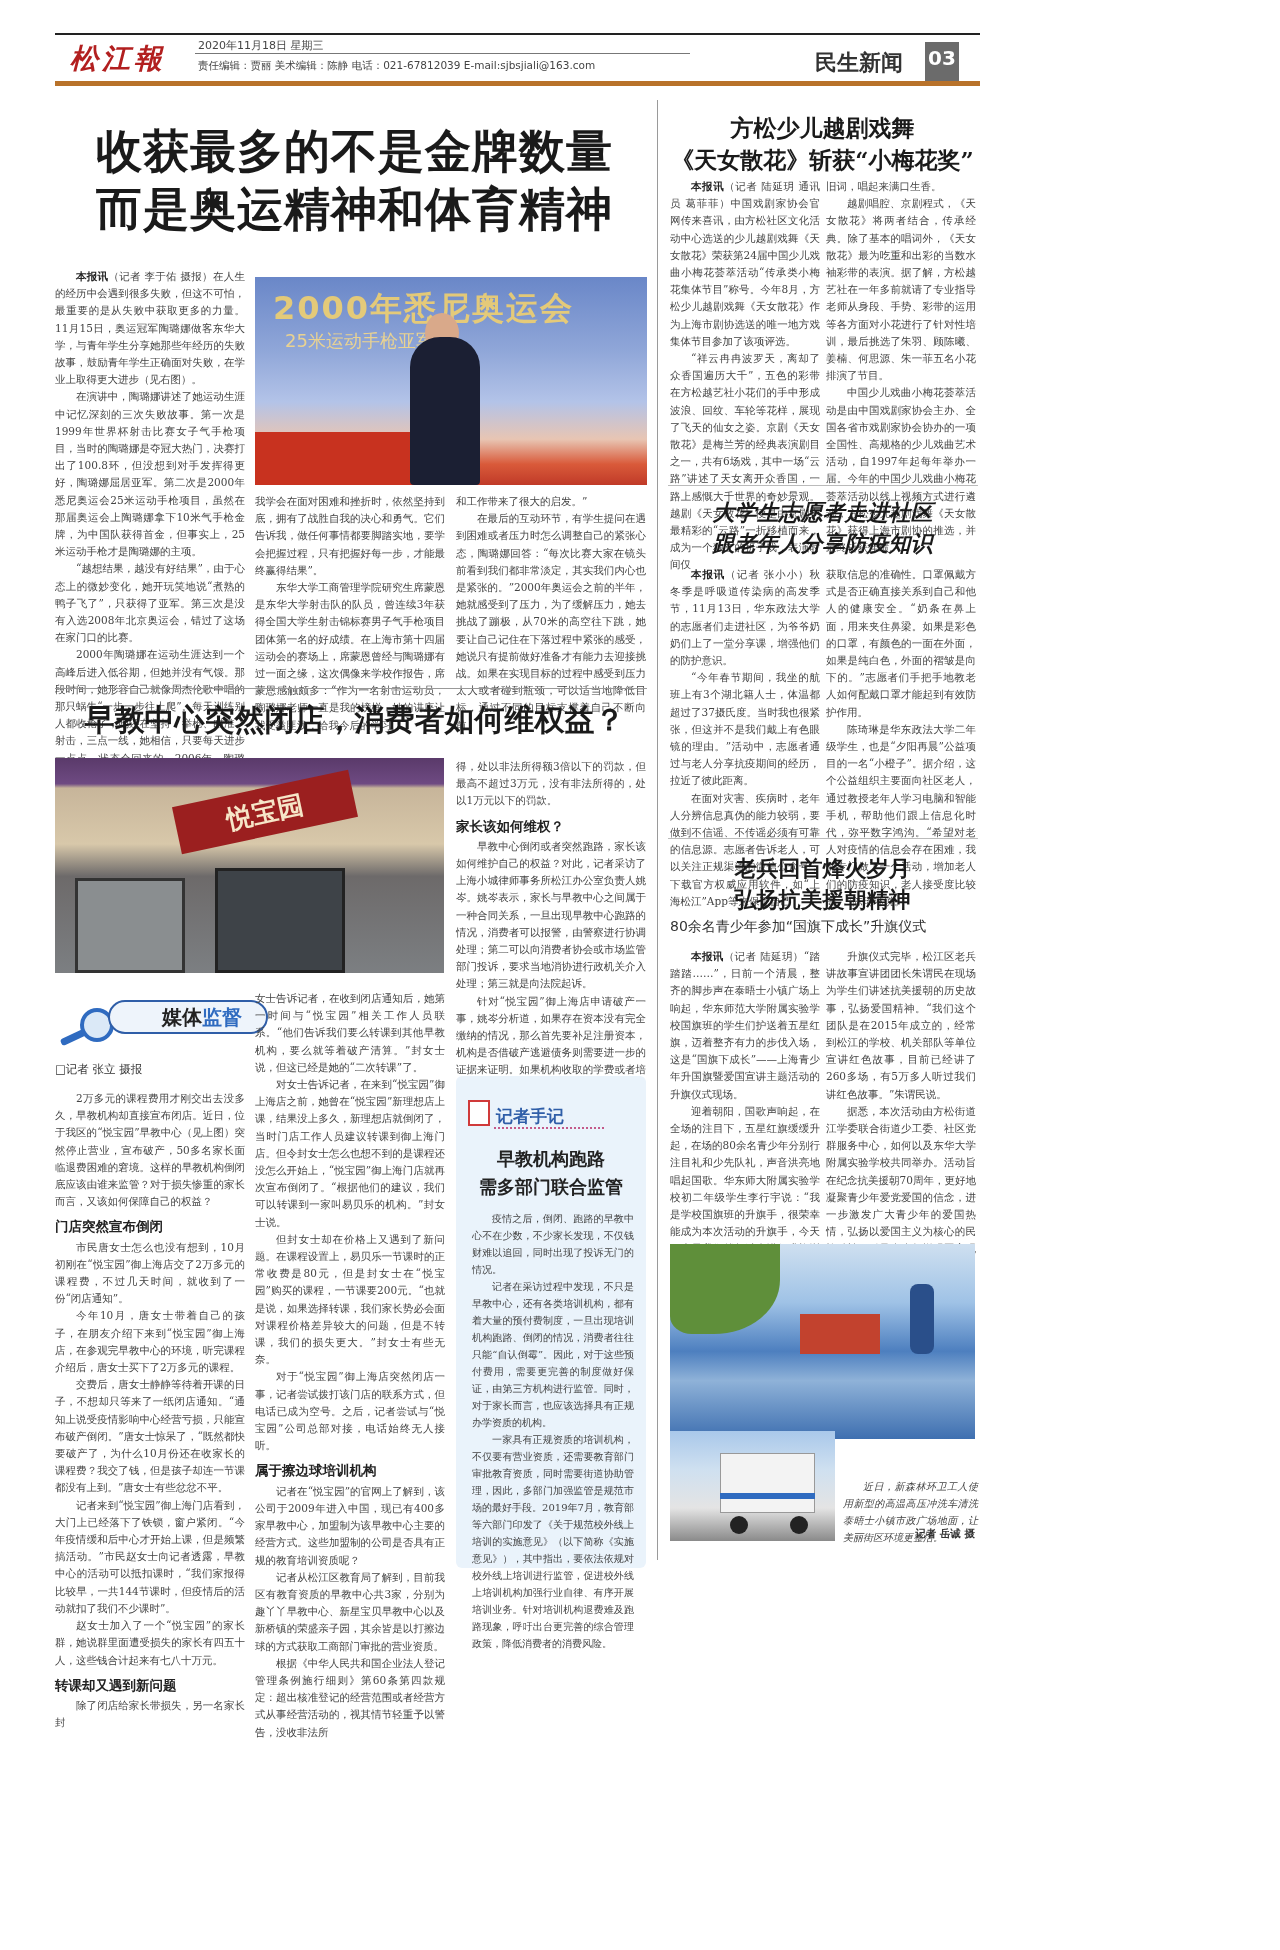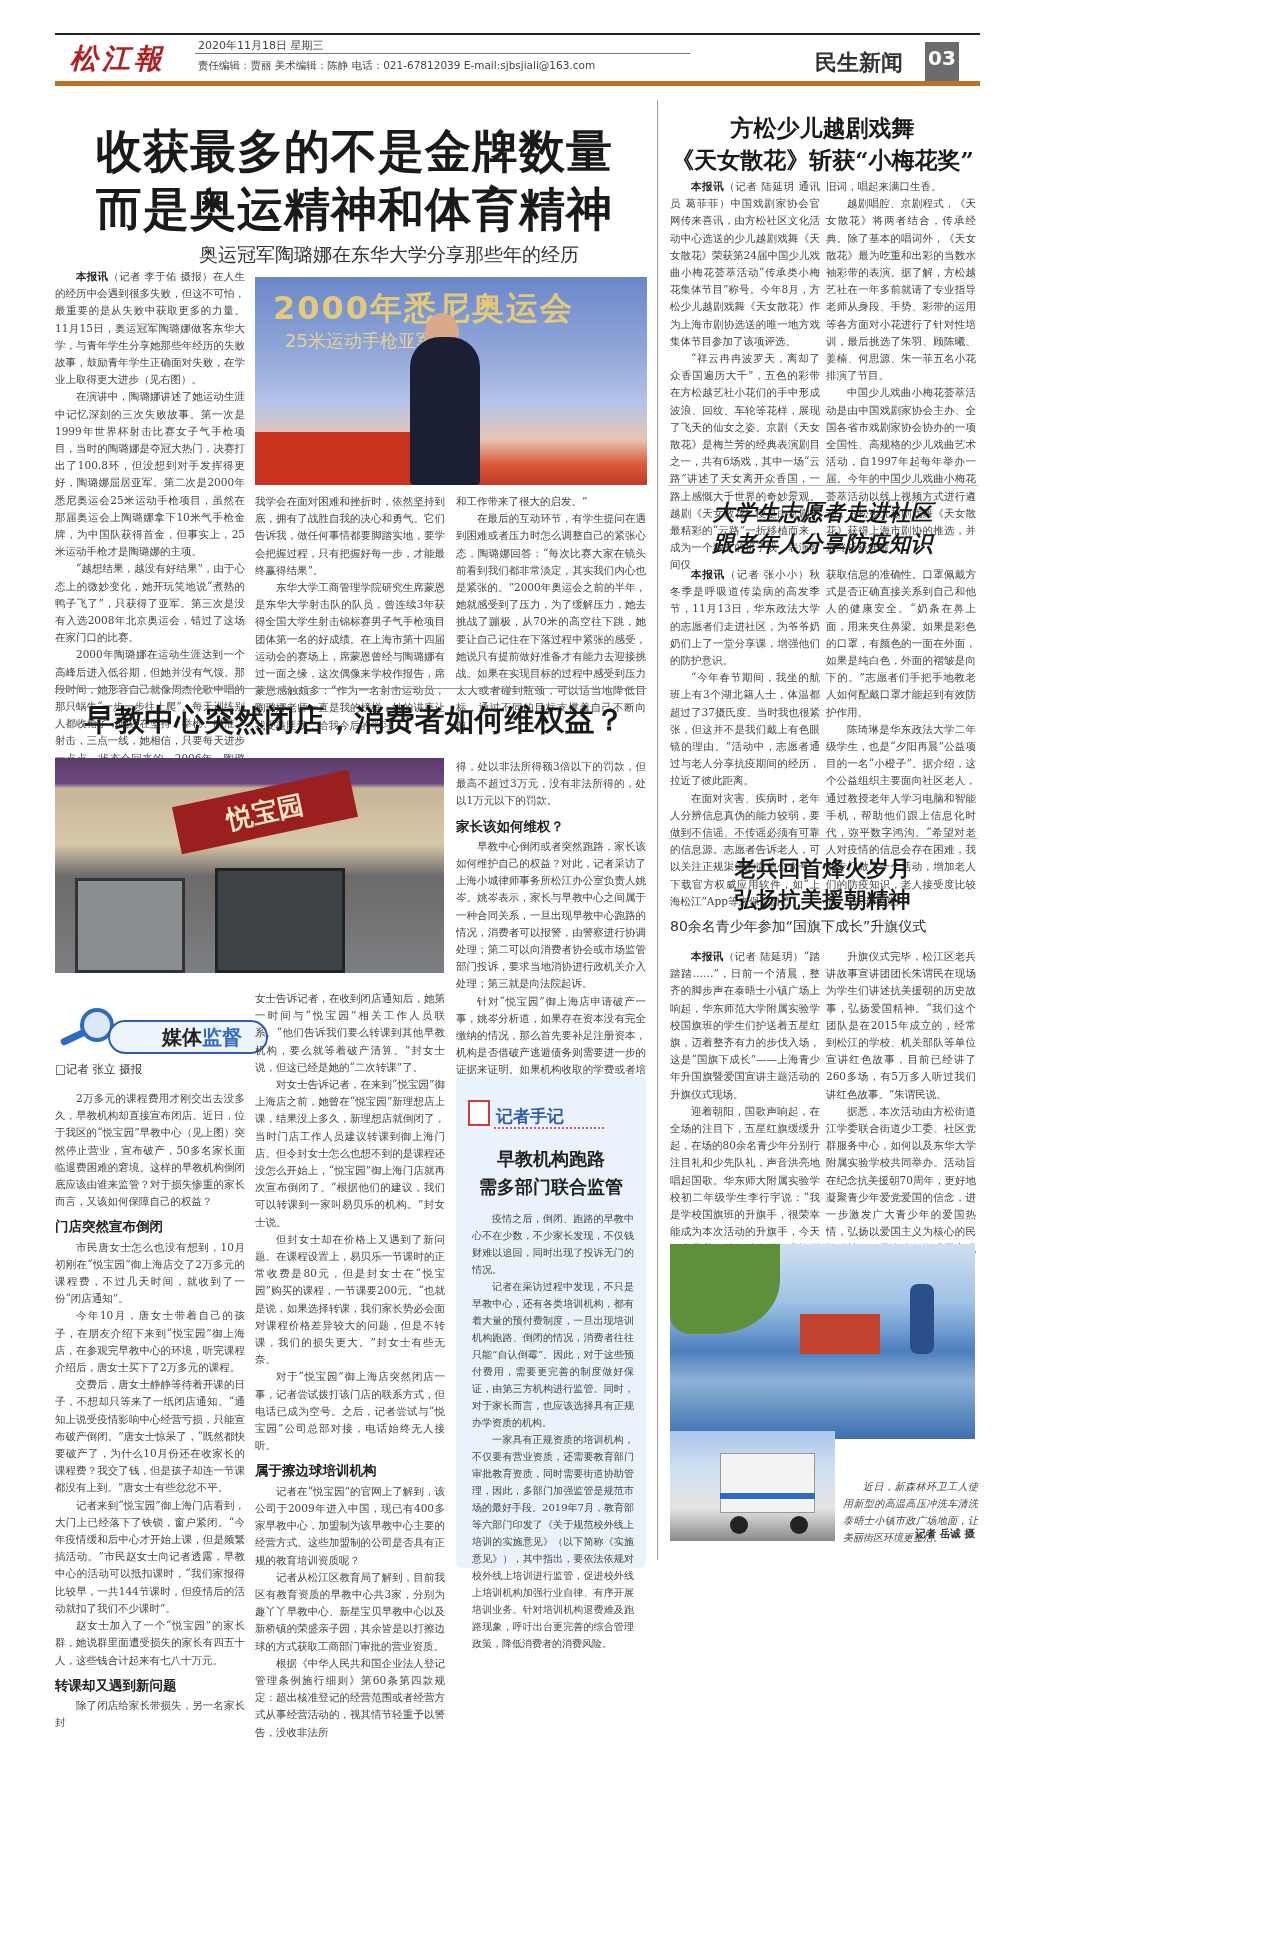--- a/index.html
+++ b/index.html
@@ -43,21 +43,21 @@
   .h-right2 { left: 670px; top: 497px; width: 305px; font-family: "DejaVu Serif", serif; font-weight: bold; font-size: 22px; line-height: 31px; color: #1a1a1a; text-align: center; font-style: italic; }
 
   
   .h-early { left: 62px; top: 700px; width: 585px; font-family: "DejaVu Sans", sans-serif; font-weight: bold; font-size: 30px; color: #1a1a1a; text-align: center; }
   .photo-store { left: 55px; top: 758px; width: 389px; height: 215px; background: linear-gradient(180deg,#5a3a6a 0%,#6e4a82 12%,#c7b59a 14%,#d8c8aa 40%,#6d6a6a 55%,#7c7f82 100%); }
   .photo-store .sign { position: absolute; left: 120px; top: 30px; width: 180px; height: 48px; background: #9b1f1f; color: #f6e6c8; font-size: 26px; font-weight: bold; text-align: center; line-height: 48px; transform: rotate(-12deg); }
   .photo-store .door { position: absolute; left: 160px; top: 110px; width: 130px; height: 105px; background: #3e4348; border: 3px solid #222; }
   .photo-store .window { position: absolute; left: 20px; top: 120px; width: 110px; height: 95px; background: #8a8e90; border: 3px solid #333; }
 
   .badge-media { left: 60px; top: 1000px; }
-  .media-pill { position: absolute; left: 48px; top: 0; width: 160px; height: 34px; border: 2px solid #2f5ea8; border-radius: 18px; background: #eef4fb; font-size: 20px; font-weight: bold; line-height: 30px; padding-left: 52px; color: #222; margin-top: 20px; }
+  .media-pill { position: absolute; left: 48px; top: 0; width: 160px; height: 34px; border: 2px solid #2f5ea8; border-radius: 18px; background: #eef4fb; font-size: 20px; font-weight: bold; line-height: 30px; padding-left: 52px; color: #222; }
   .media-pill .blue { color: #2f6bc0; }
   .magnifier { position: absolute; left: 20px; top: 8px; width: 34px; height: 34px; border: 4px solid #2f6bc0; border-radius: 50%; background: #dbe9f7; }
   .magnifier-handle { position: absolute; left: 0; top: 34px; width: 26px; height: 7px; background: #2f6bc0; transform: rotate(-25deg); border-radius: 3px; }
 
   .byline-plain { left: 55px; top: 1062px; font-size: 11.5px; color: #333; }
 
   
   .note-box { left: 456px; top: 1076px; width: 190px; height: 492px; background: #eaf3fb; border-radius: 6px; }
   .note-tag { left: 466px; top: 1105px; font-family: "DejaVu Serif", serif; font-size: 17px; font-weight: bold; color: #2f5ea8; }
   .note-pen { left: 468px; top: 1100px; width: 22px; height: 26px; border: 2px solid #d03a3a; background: #fff; }
@@ -94,21 +94,20 @@
   <div class="abs section-name">民生新闻</div>
   <div class="abs page-no">03</div>
   <div class="abs orange-bar"></div>
 
   <div class="vrule" style="left:657px; top:100px; height:1460px;"></div>
 
   <div class="abs h-main">
     <div>收获最多的不是金牌数量</div>
     <div>而是奥运精神和体育精神</div>
   </div>
-  <div class="abs h-main-sub">奥运冠军陶璐娜在东华大学分享那些年的经历</div>
 
   <div class="abs body-text" style="left:55px; top:268px; width:190px;">
     <p><span class="lead">本报讯</span><span>（记者 李于佑 摄报）在人生的经历中会遇到很多失败，但这不可怕，最重要的是从失败中获取更多的力量。11月15日，奥运冠军陶璐娜做客东华大学，与青年学生分享她那些年经历的失败故事，鼓励青年学生正确面对失败，在学业上取得更大进步（见右图）。</span></p>
     <p>在演讲中，陶璐娜讲述了她运动生涯中记忆深刻的三次失败故事。第一次是1999年世界杯射击比赛女子气手枪项目，当时的陶璐娜是夺冠大热门，决赛打出了100.8环，但没想到对手发挥得更好，陶璐娜屈居亚军。第二次是2000年悉尼奥运会25米运动手枪项目，虽然在那届奥运会上陶璐娜拿下10米气手枪金牌，为中国队获得首金，但事实上，25米运动手枪才是陶璐娜的主项。</p>
     <p>“越想结果，越没有好结果”，由于心态上的微妙变化，她开玩笑地说“煮熟的鸭子飞了”，只获得了亚军。第三次是没有入选2008年北京奥运会，错过了这场在家门口的比赛。</p>
     <p>2000年陶璐娜在运动生涯达到一个高峰后进入低谷期，但她并没有气馁。那段时间，她形容自己就像周杰伦歌中唱的那只蜗牛“一步一步往上爬”。每天训练别人都收枪了，她还在坚持，举枪、瞄准、射击，三点一线，她相信，只要每天进步一点点，状态会回来的。2006年，陶璐娜在多哈亚运会收获了三金一银，并在气手枪项目中破了亚洲纪录。陶璐娜说，在自己的运动生涯中收获最多的并不是金牌的数量，而是奥运精神和体育精神，“它们让</p>
   </div>
 
   <div class="abs photo photo-olympic">
     <div class="banner-text">2000年悉尼奥运会</div>

